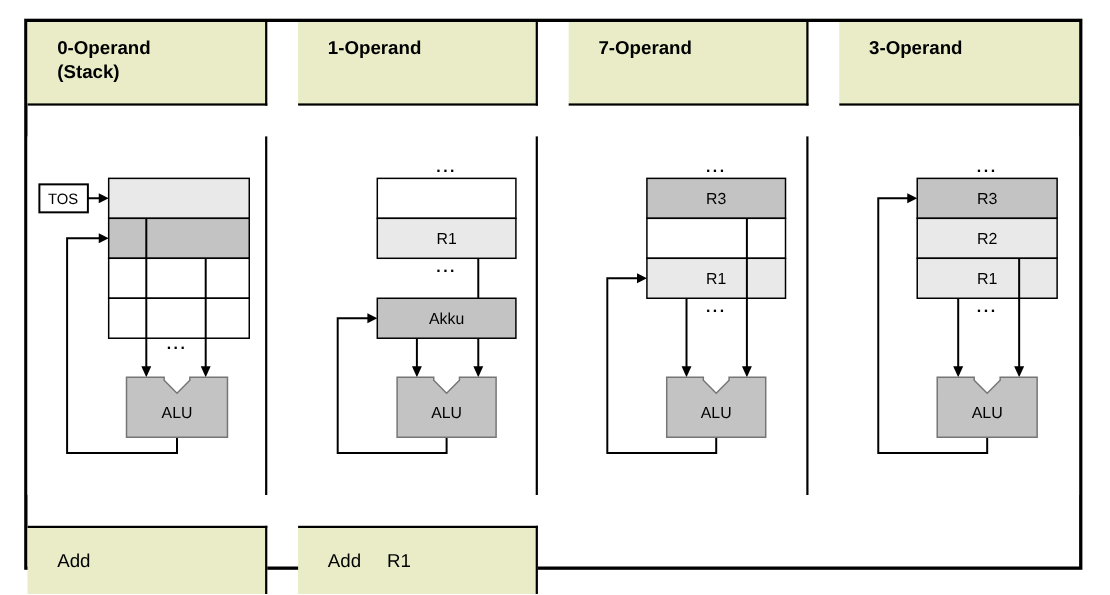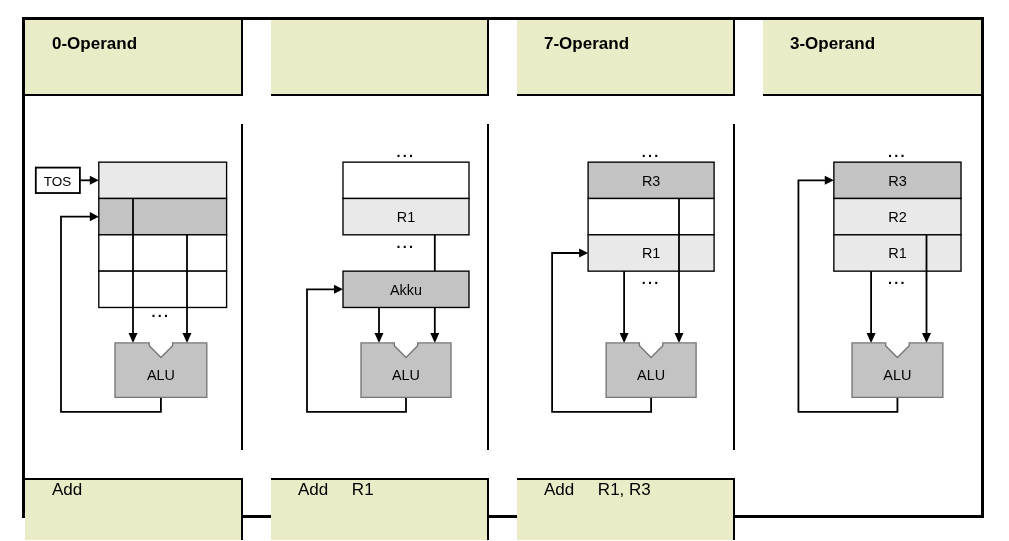--- a/index.html
+++ b/index.html
@@ -20,21 +20,21 @@
   .hdr{
     background:var(--band_bg);
     border-bottom:2px solid #000;
     padding:13px 8px 0 27px;
     font-size:17px;font-weight:bold;line-height:1.32;color:#000;
   }
   .diag{background:#fff;position:relative;}
   .ftr{
     background:var(--band_bg);
     border-top:2px solid #000;
-    display:flex;align-items:flex-start;
+    display:flex;align-items:center;
     padding-left:27px;
     font-size:17px;color:#000;
     white-space:pre;
   }
   .colsep{border-right:2px solid #000;}
   .diag svg{display:block;width:100%;height:100%;}
   
   .fill-white{fill:#ffffff;}
   .fill-light{fill:var(--row_light);}
   .fill-med{fill:var(--row_medium);}
@@ -47,22 +47,24 @@
   .ellipsis{font-weight:bold;letter-spacing:2.5px;}
 </style>
 </head>
 <body>
 
 <div class="page">
   <div class="arch-table">
 
     <div class="hdr colsep">
       <div>0-Operand</div>
+      <div>(Stack)</div>
     </div>
     <div class="hdr colsep">
+      <div>1-Operand</div>
     </div>
     <div class="hdr colsep">
       <div>7-Operand</div>
       <div></div>
     </div>
     <div class="hdr">
       <div>3-Operand</div>
       <div></div>
     </div>
 
@@ -144,16 +146,15 @@
         <text class="svg-label ellipsis" x="148" y="176">...</text>
         <path class="wire" d="M148 301 L148 317 L39 317 L39 62 L70 62"></path>
         <polygon class="ah" points="78,62 68,57 68,67"></polygon>
         <path class="alu" d="M98 241 L135 241 L135 244 L148 257 L161 244 L161 241 L198 241 L198 301 L98 301 Z"></path>
         <text class="svg-label" x="148" y="282">ALU</text>
       </svg>
     </div>
 
     <div class="ftr colsep"><span>Add</span></div>
     <div class="ftr colsep"><span>Add     R1</span></div>
-    <div class="ftr colsep"><span>Add     R1, R3</span></div>
 
   </div>
 </div>
 
 </body></html>

